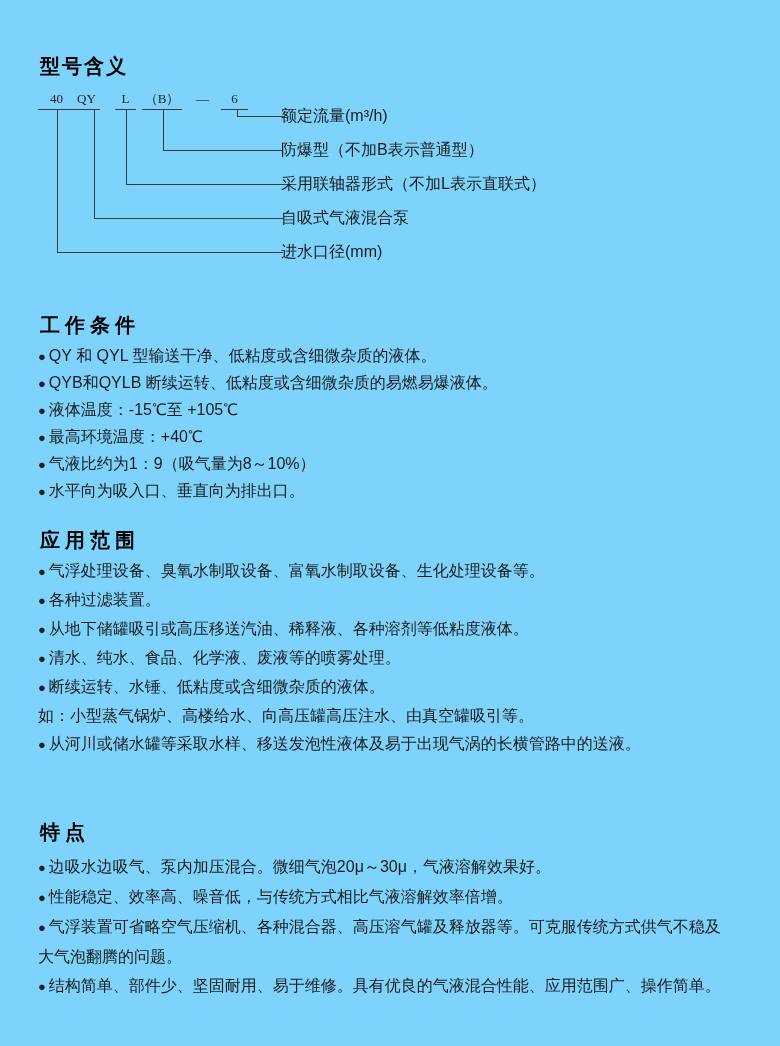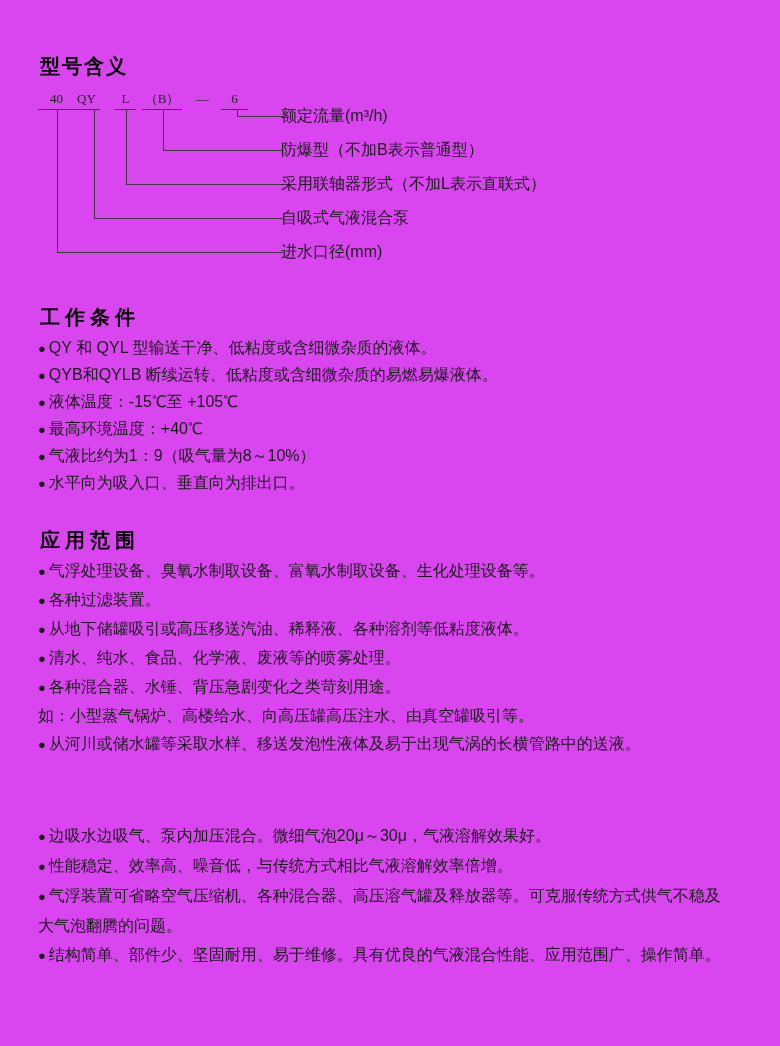--- a/index.html
+++ b/index.html
@@ -1,19 +1,19 @@
 <!DOCTYPE html>
 <html><head>
 <meta charset="utf-8">
 <style>
   html,body{margin:0;padding:0;background:#ffffff;}
   .page{
     position:relative;
     width:780px;height:1046px;
-    background:#d946ef;
+    background:#7dd3fc;
     color:#1b1b1b;
     font-family:"Liberation Sans",sans-serif;
     overflow:hidden;
   }
   .sec-heading{
     margin:0;
     font-size:20px;
     font-weight:bold;
     color:#000;
     letter-spacing:5px;
@@ -53,21 +53,21 @@
   }
   .lbl1{top:107px;}
   .lbl2{top:141px;}
   .lbl3{top:175px;}
   .lbl4{top:209px;}
   .lbl5{top:243px;}
   
   .sec{position:absolute;left:38px;}
   .sec .sec-heading{margin-left:2px;}
   .sec-work{top:306px;width:712px;}
-  .sec-work .sec-heading{margin-bottom:7px;}
+  .sec-work .sec-heading{margin-bottom:7px;margin-top:8px;}
   .sec-work .row{line-height:26px;}
   .sec-apps{top:529px;width:700px;}
   .sec-apps .sec-heading{margin-bottom:6px;}
   .sec-apps .row{line-height:28px;}
   .sec-feat{top:821px;width:690px;}
   .sec-feat .sec-heading{margin-bottom:9px;}
   .sec-feat .row{line-height:29px;}
   .row{font-size:16px;color:#1b1b1b;}
   .blt{font-size:13px;margin-right:3px;}
 </style>
@@ -113,25 +113,26 @@
     <div class="row"><span class="blt">●</span><span>气液比约为1：9（吸气量为8～10%）</span></div>
     <div class="row"><span class="blt">●</span><span>水平向为吸入口、垂直向为排出口。</span></div>
   </div>
 
   <div class="sec sec-apps">
     <h2 class="sec-heading">应用范围</h2>
     <div class="row"><span class="blt">●</span><span>气浮处理设备、臭氧水制取设备、富氧水制取设备、生化处理设备等。</span></div>
     <div class="row"><span class="blt">●</span><span>各种过滤装置。</span></div>
     <div class="row"><span class="blt">●</span><span>从地下储罐吸引或高压移送汽油、稀释液、各种溶剂等低粘度液体。</span></div>
     <div class="row"><span class="blt">●</span><span>清水、纯水、食品、化学液、废液等的喷雾处理。</span></div>
-    <div class="row"><span class="blt">●</span><span>各种混合器、水锤、背压急剧变化之类苛刻用途。</span></div>
+    <div class="row"><span class="blt">●</span><span>断续运转、水锤、低粘度或含细微杂质的液体。</span></div>
     <div class="row"><span>如：小型蒸气锅炉、高楼给水、向高压罐高压注水、由真空罐吸引等。</span></div>
     <div class="row"><span class="blt">●</span><span>从河川或储水罐等采取水样、移送发泡性液体及易于出现气涡的长横管路中的送液。</span></div>
   </div>
 
   <div class="sec sec-feat">
+    <h2 class="sec-heading">特点</h2>
     <div class="row"><span class="blt">●</span><span>边吸水边吸气、泵内加压混合。微细气泡20μ～30μ，气液溶解效果好。</span></div>
     <div class="row"><span class="blt">●</span><span>性能稳定、效率高、噪音低，与传统方式相比气液溶解效率倍增。</span></div>
     <div class="row"><span class="blt">●</span><span>气浮装置可省略空气压缩机、各种混合器、高压溶气罐及释放器等。可克服传统方式供气不稳及大气泡翻腾的问题。</span></div>
     <div class="row"><span class="blt">●</span><span>结构简单、部件少、坚固耐用、易于维修。具有优良的气液混合性能、应用范围广、操作简单。</span></div>
   </div>
 
 </div>
 
 </body></html>

